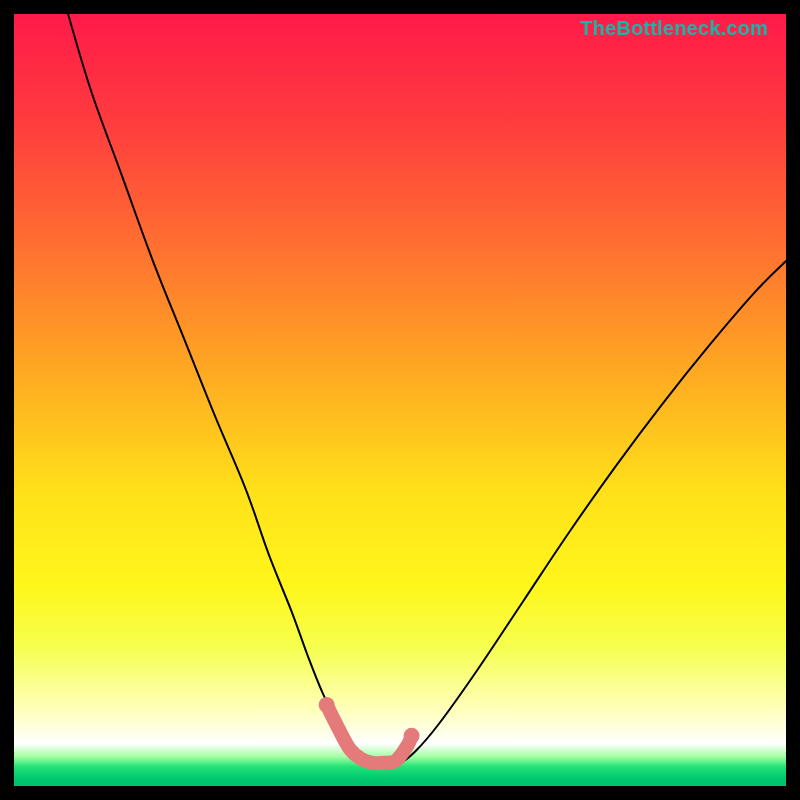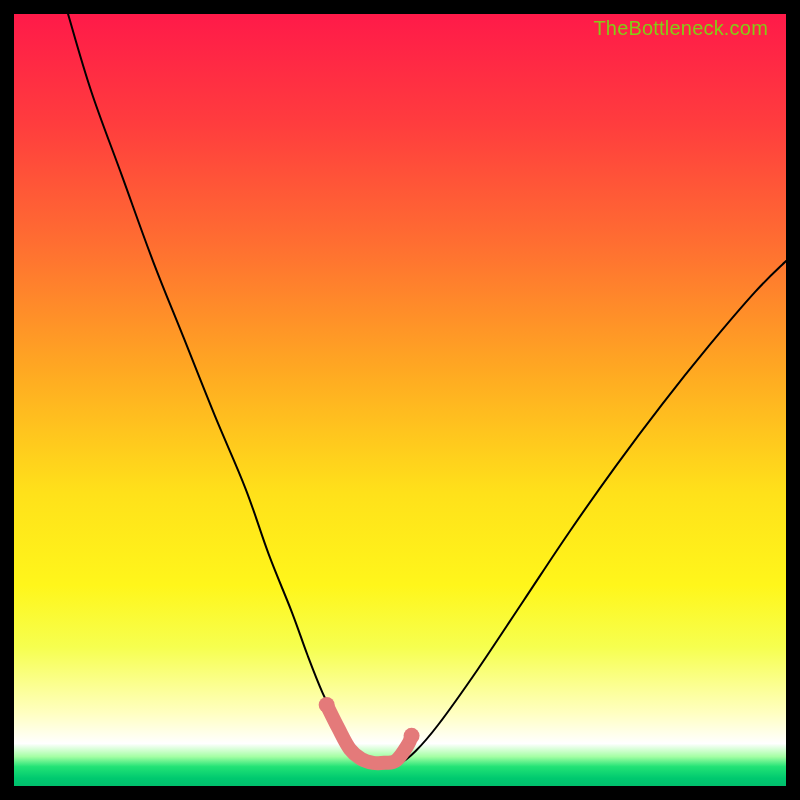--- a/index.html
+++ b/index.html
@@ -23,23 +23,23 @@
     position: absolute;
     left: 0;
     top: 0;
     width: 772px;
     height: 772px;
   }
   .watermark {
     position: absolute;
     top: 3px;
     right: 18px;
-    color: #84cc16;
+    color: #14b8a6;
     font-size: 20px;
-    font-weight: 400;
+    font-weight: 700;
     letter-spacing: 0.2px;
     z-index: 50;
   }
 </style>
 </head>
 <body>
 
 <div class="frame">
   <div class="watermark">TheBottleneck.com</div>
   <svg class="plot" viewBox="0 0 772 772">

